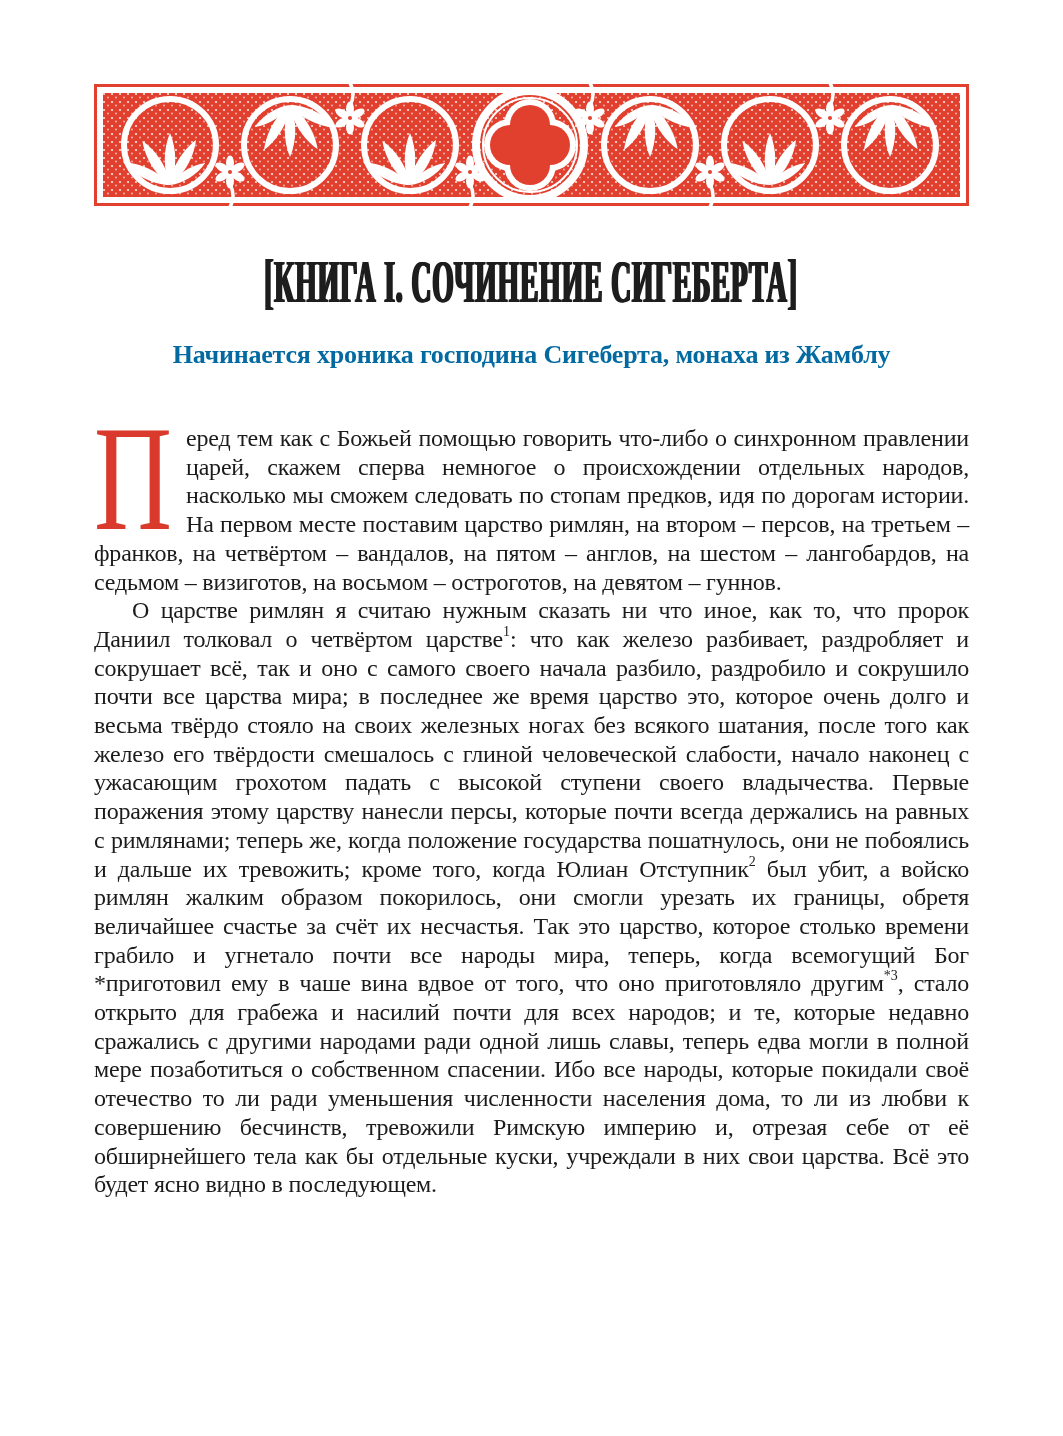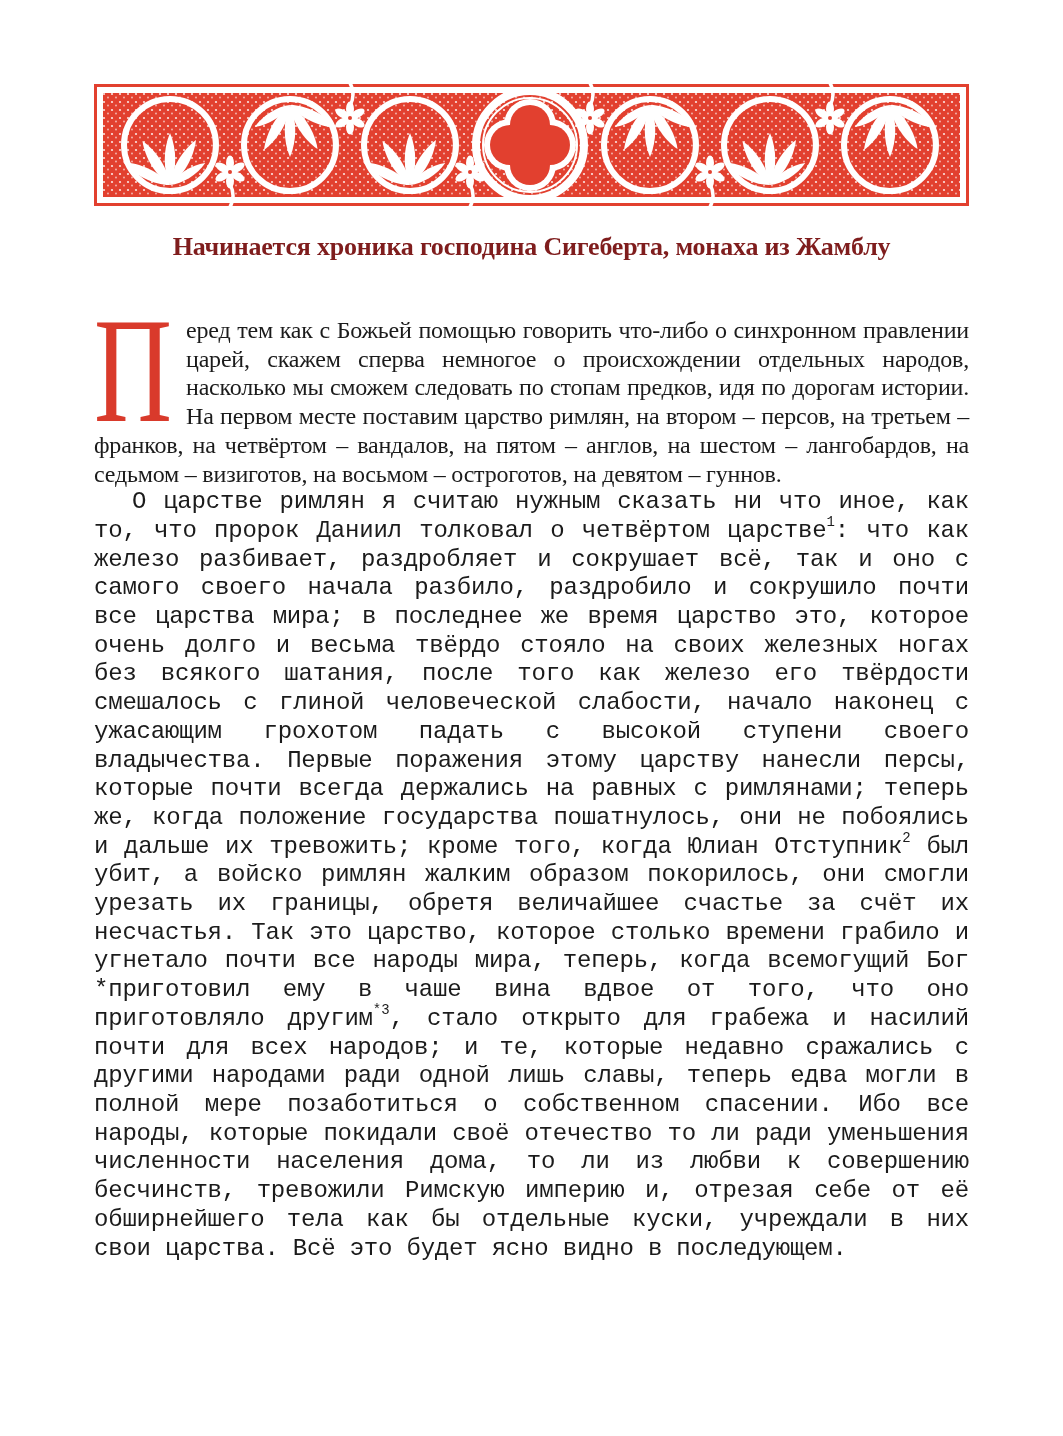--- a/index.html
+++ b/index.html
@@ -43,31 +43,31 @@
     transform:scale(0.92,2.05);
     transform-origin:center center;
     text-shadow:1.1px 0 currentColor,-1.1px 0 currentColor;
   }
   .subtitle{
     margin-top:26px;
     text-align:center;
     font-weight:bold;
     font-size:26px;
     letter-spacing:-0.2px;
-    color:#7f1d1d;
+    color:#0369a1;
   }
   .body-text{
     margin-top:54px;
     font-size:24px;
     line-height:28.7px;
     text-align:justify;
     letter-spacing:-0.2px;
   }
   .body-text p{margin:0;padding:0;}
-  .body-text p.indent{text-indent:38px;font-family:Liberation Mono, monospace;}
+  .body-text p.indent{text-indent:38px;}
   .dropcap{
     float:left;
     width:82px;
     height:108px;
     font-size:150px;
     line-height:108px;
     color:var(--dropcap-red);
     transform:scaleX(0.72);
     transform-origin:0 50%;
     margin-right:10px;
@@ -183,20 +183,23 @@
         <g transform="translate(616,88)">
             <use href="#flower"></use>
           </g>
         <g transform="translate(736,34) scale(1,-1)">
             <use href="#flower"></use>
           </g>
       </g>
     </svg>
   </div>
 
+  <div class="title-wrap">
+    <div class="book-title">[КНИГА I. СОЧИНЕНИЕ СИГЕБЕРТА]</div>
+  </div>
 
   <div class="subtitle">Начинается хроника господина Сигеберта, монаха из Жамблу</div>
 
   <div class="body-text">
       <p><span class="dropcap">П</span>еред тем как с Божьей помощью говорить что-либо о синхронном правлении царей, скажем сперва немногое о происхождении отдельных народов, насколько мы сможем следовать по стопам предков, идя по дорогам истории. На первом месте поставим царство римлян, на втором – персов, на третьем – франков, на четвёртом – вандалов, на пятом – англов, на шестом – лангобардов, на седьмом – визиготов, на восьмом – остроготов, на девятом – гуннов.</p>
       <p class="indent">О царстве римлян я считаю нужным сказать ни что иное, как то, что пророк Даниил толковал о четвёртом царстве<sup class="fn">1</sup>: что как железо разбивает, раздробляет и сокрушает всё, так и оно с самого своего начала разбило, раздробило и сокрушило почти все царства мира; в последнее же время царство это, которое очень долго и весьма твёрдо стояло на своих железных ногах без всякого шатания, после того как железо его твёрдости смешалось с глиной человеческой слабости, начало наконец с ужасающим грохотом падать с высокой ступени своего владычества. Первые поражения этому царству нанесли персы, которые почти всегда держались на равных с римлянами; теперь же, когда положение государства пошатнулось, они не побоялись и дальше их тревожить; кроме того, когда Юлиан Отступник<sup class="fn">2</sup> был убит, а войско римлян жалким образом покорилось, они смогли урезать их границы, обретя величайшее счастье за счёт их несчастья. Так это царство, которое столько времени грабило и угнетало почти все народы мира, теперь, когда всемогущий Бог *приготовил ему в чаше вина вдвое от того, что оно приготовляло другим<sup class="fn">*3</sup>, стало открыто для грабежа и насилий почти для всех народов; и те, которые недавно сражались с другими народами ради одной лишь славы, теперь едва могли в полной мере позаботиться о собственном спасении. Ибо все народы, которые покидали своё отечество то ли ради уменьшения численности населения дома, то ли из любви к совершению бесчинств, тревожили Римскую империю и, отрезая себе от её обширнейшего тела как бы отдельные куски, учреждали в них свои царства. Всё это будет ясно видно в последующем.</p>
     </div>
 
 </div>
 

